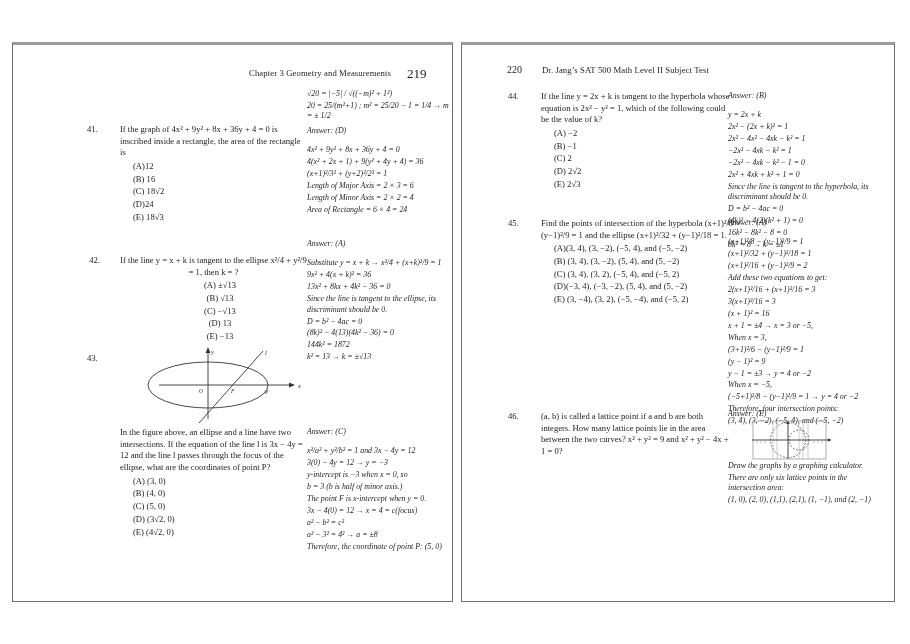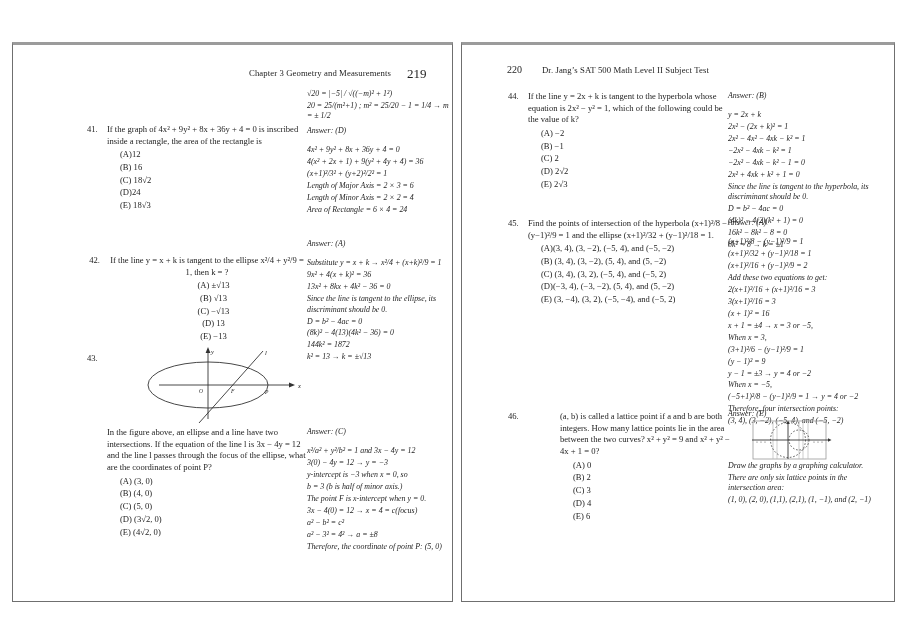--- a/index.html
+++ b/index.html
@@ -14,21 +14,21 @@
     box-sizing:border-box;
   }
   .page-left{left:12px;width:441px;}
   .page-right{left:461px;width:434px;}
   .hdr{position:absolute;top:19px;font-size:8.7px;white-space:nowrap;}
   .hdr-title{letter-spacing:.1px;}
   .hdr-num{font-size:13px;position:relative;top:2px;}
   .hdr-left .hdr-num{margin-left:16px;}
   .hdr-right .hdr-title{margin-left:20px;}
   .q{position:absolute;display:flex;align-items:flex-start;font-size:8.6px;line-height:1.36;}
-  .qnum{width:15px;flex:none;margin-right:5px;}
+  .qnum{width:15px;flex:none;margin-right:18px;}
   .qbody{flex:1;}
   .stem{}
   .choices{margin-left:13px;margin-top:2px;}
   .choice{margin-bottom:1px;white-space:nowrap;}
   .ans{position:absolute;font-style:italic;font-size:7.9px;line-height:1.32;}
   .ans-head{margin-bottom:9px;}
   .sline{margin-bottom:1.5px;}
   .fig{position:absolute;}
   svg{display:block;overflow:visible;}
   .figlabel{font-style:italic;font-size:6.5px;fill:#222;}
@@ -216,31 +216,24 @@
           <div class="sline">(3+1)²/6 − (y−1)²/9 = 1</div>
           <div class="sline">(y − 1)² = 9</div>
           <div class="sline">y − 1 = ±3  →  y = 4 or −2</div>
           <div class="sline">When x = −5,</div>
           <div class="sline">(−5+1)²/8 − (y−1)²/9 = 1  →  y = 4 or −2</div>
           <div class="sline">Therefore, four intersection points:</div>
           <div class="sline">(3, 4), (3, −2), (−5, 4), and (−5, −2)</div>
         </div>
     </div>
 
-    <div class="q" style="left:46px;top:366px;width:222px;gap:32px;">
+    <div class="q" style="left:46px;top:366px;width:222px;">
       <span class="qnum">46.</span>
       <div class="qbody">
         <div class="stem">(a, b) is called a lattice point if a and b are both integers. How many lattice points lie in the area between the two curves? x² + y² = 9 and x² + y² − 4x + 1 = 0?</div>
-        <div class="choices">
-            <div class="choice">(A)  0</div>
-            <div class="choice">(B)  2</div>
-            <div class="choice">(C)  3</div>
-            <div class="choice">(D)  4</div>
-            <div class="choice">(E)  6</div>
-          </div>
       </div>
     </div>
     <div class="ans" style="left:266px;top:364px;width:150px;">
       <div class="ans-head">Answer: (E)</div>
     </div>
 
     <div class="fig" style="left:290px;top:374px;">
       <svg width="80" height="44" viewBox="0 0 80 44">
         <rect x="1" y="2" width="73" height="38" fill="none" stroke="#9a9a9a" stroke-width="0.8"></rect>
         <line x1="21" y1="2" x2="21" y2="40" stroke="#b8b8b8" stroke-width="0.7"></line>

